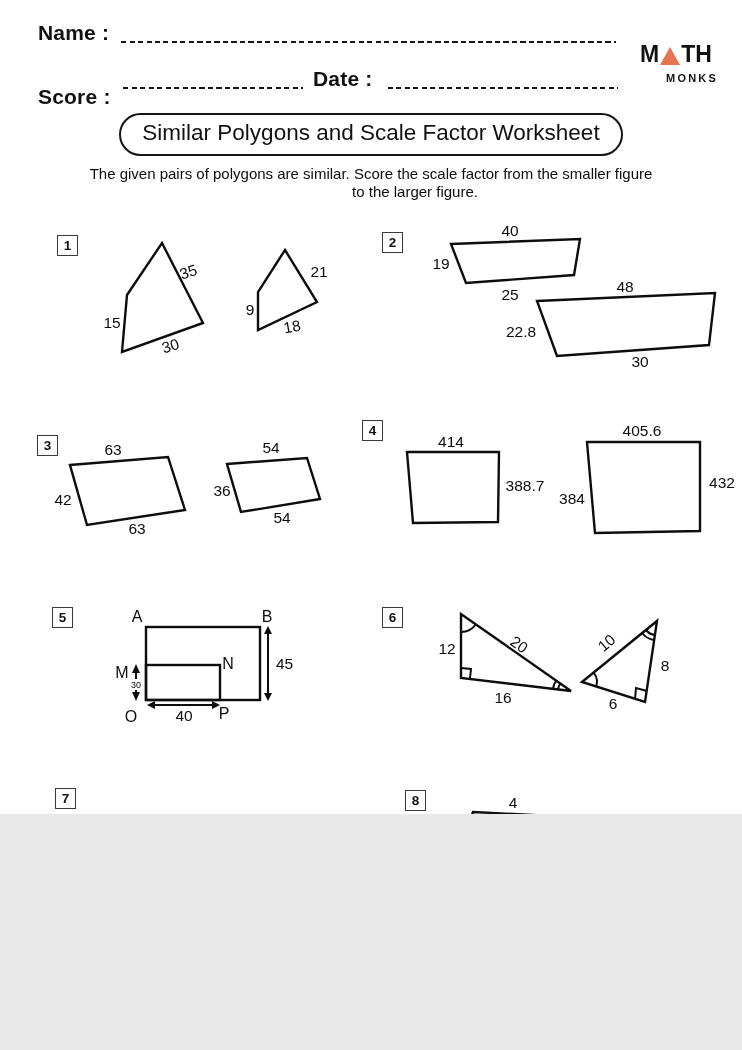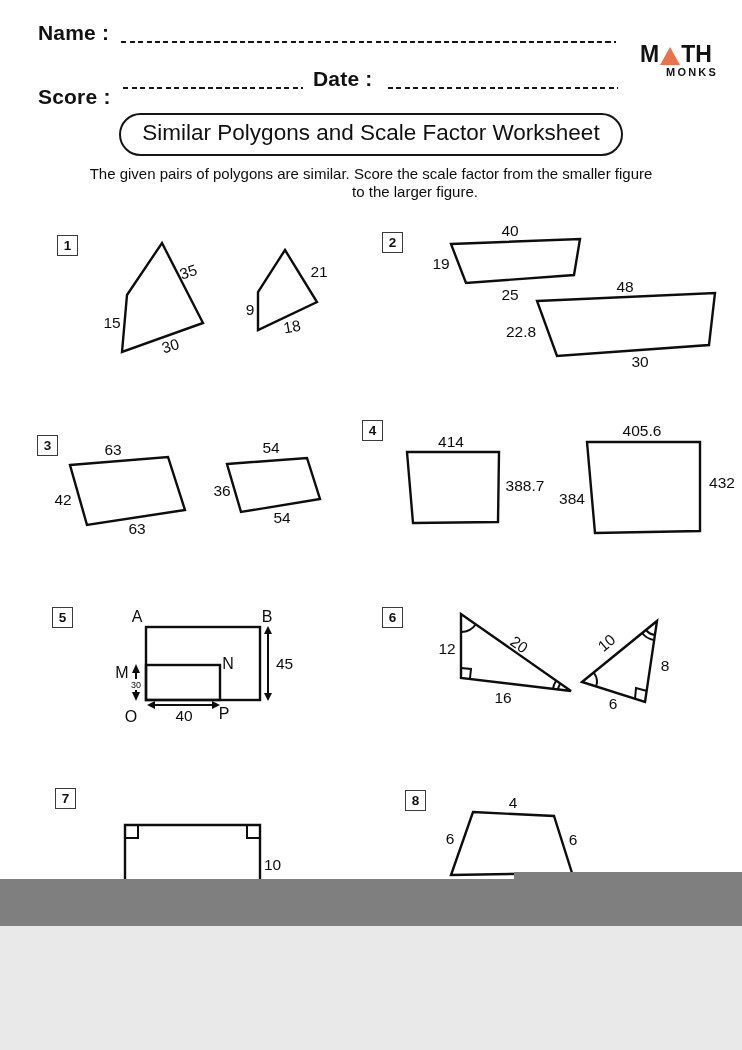--- a/index.html
+++ b/index.html
@@ -1,29 +1,29 @@
 <!DOCTYPE html>
 <html><head>
 <meta charset="utf-8">
 <style>
   html,body { margin:0; padding:0; background:#e9e9e9; }
   .page {
-    position:relative; width:742px; height:926px; background:#ffffff;
+    position:relative; width:742px; height:814px; background:#ffffff;
     font-family:"Liberation Sans","DejaVu Sans",sans-serif; color:#111;
     overflow:hidden; margin:0 auto;
   }
   .hdr-label { position:absolute; font-size:21px; font-weight:600; letter-spacing:0.2px; white-space:nowrap; }
   .dash-line { position:absolute; height:2.4px;
     background:repeating-linear-gradient(90deg,#161616 0 5px,transparent 5px 8.5px); }
   
   .logo { position:absolute; left:633px; top:44px; width:86px; }
   .logo-top { display:flex; align-items:flex-end; justify-content:center; font-weight:700; font-size:23px; line-height:0.95; color:#121212; }
   .logo-tri { width:0; height:0; border-left:10px solid transparent; border-right:10px solid transparent;
     border-bottom:18px solid #e8744f; margin:0 1px 1px 1px; }
-  .logo-monks { font-size:11px; font-weight:700; letter-spacing:2.2px; text-align:right; padding-right:1px; margin-top:0; color:#121212; }
+  .logo-monks { font-size:11px; font-weight:700; letter-spacing:2.2px; text-align:right; padding-right:1px; margin-top:6px; color:#121212; }
   
   .title-wrap { position:absolute; top:113px; left:0; width:100%; display:flex; justify-content:center;border-radius:21px; }
   .title-box { border:2.6px solid #151515; border-radius:24px; padding:5px 21px 8px; font-size:22.5px; font-weight:500; white-space:nowrap; }
   
   .instr { position:absolute; left:0; width:100%; text-align:center; font-size:15px; line-height:18px; color:#0d0d0d; }
   .instr-1 { top:165px; }
   .instr-2 { top:183px;margin-left:44px; }
   
   .badge { position:absolute; width:19px; height:19px; border:1.7px solid #3a3a3a; background:#fff;
     display:flex; align-items:center; justify-content:center; font-size:13.5px; font-weight:700; color:#111; }

